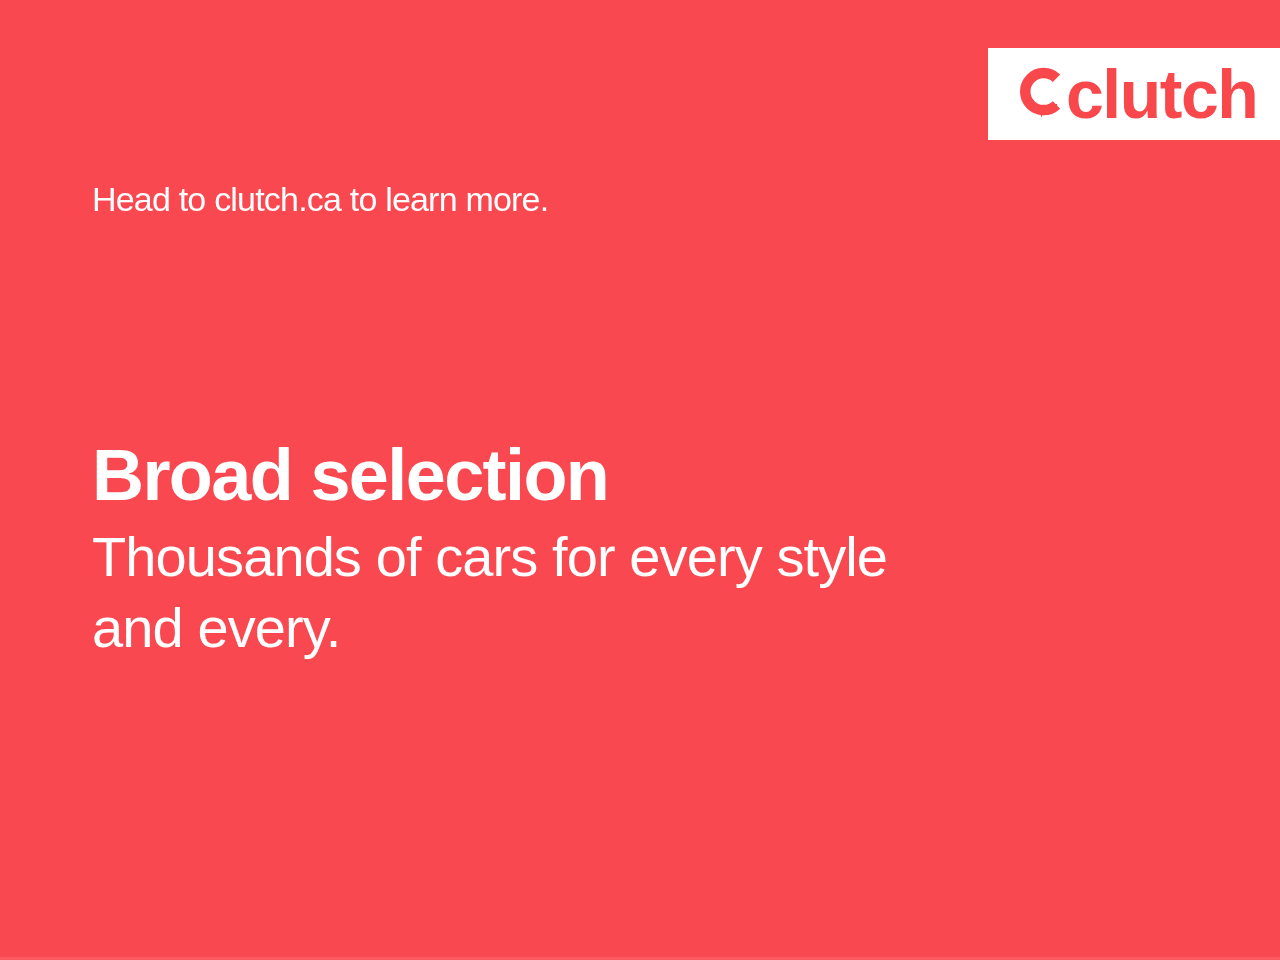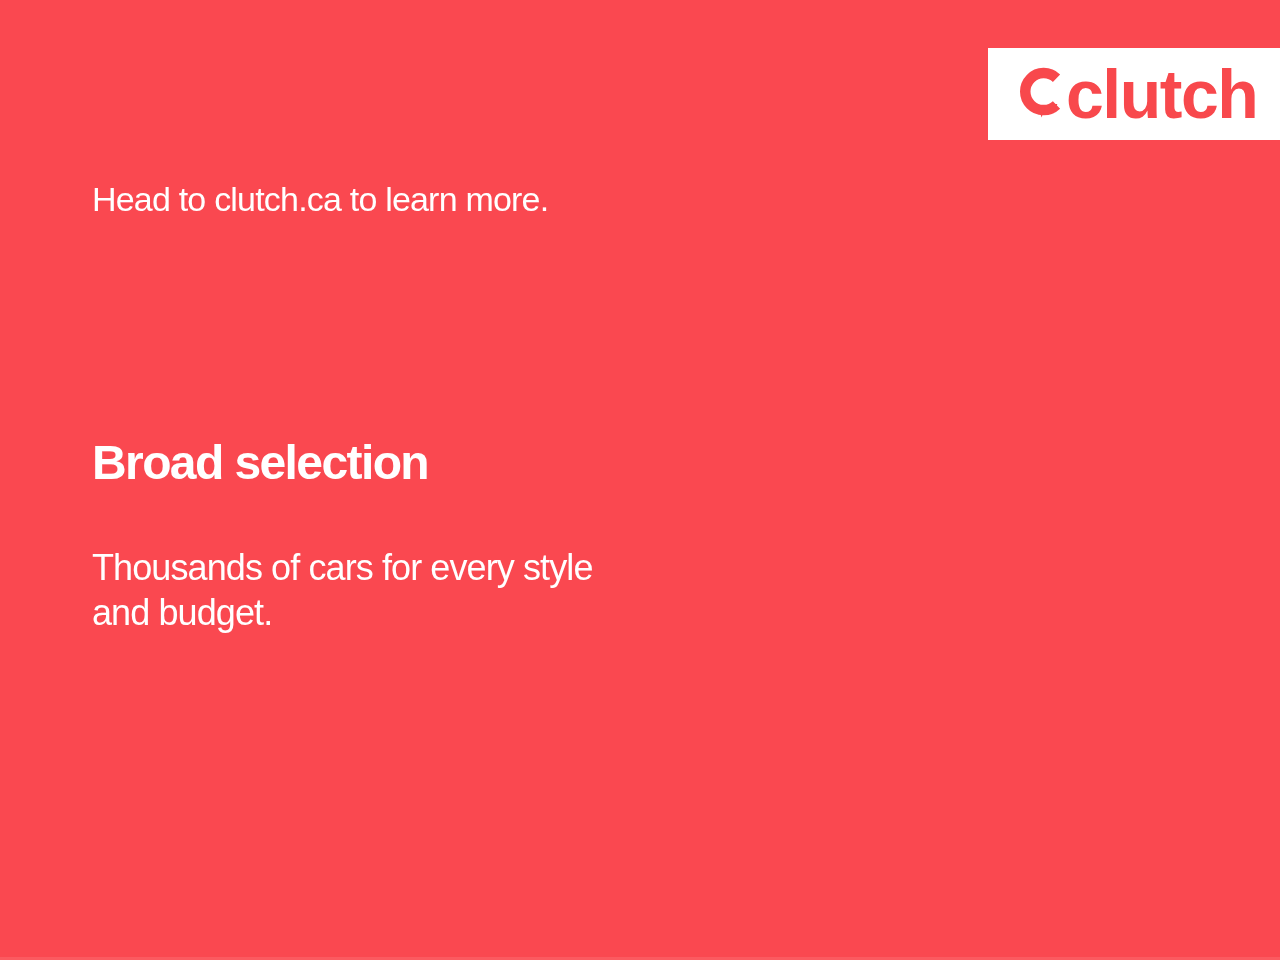--- a/index.html
+++ b/index.html
@@ -71,34 +71,34 @@
     line-height: 1.12;
     color: #ffffff;
     letter-spacing: -0.8px;
     white-space: nowrap;
   }
 
   #headline {
     position: absolute;
     left: 92px;
     top: 437px;
-    font-size: 48px;
+    font-size: 72px;
     font-weight: bold;
     line-height: 1.08;
     color: #ffffff;
     letter-spacing: -1.6px;
     white-space: nowrap;
   }
 
   #subhead {
     position: absolute;
     left: 92px;
-    top: 545px;
+    top: 522px;
     width: 930px;
-    font-size: 36px;
+    font-size: 56px;
     font-weight: 400;
     line-height: 1.26;
     color: #ffffff;
     letter-spacing: -0.9px;
   }
   #subhead .subhead-line {
     display: block;
     white-space: nowrap;
   }
 
@@ -131,17 +131,17 @@
       <span id="logo-word">clutch</span>
     </div>
   </div>
 
   <div id="eyebrow">Head to clutch.ca to learn more.</div>
 
   <div id="headline">Broad selection</div>
 
   <div id="subhead">
     <span class="subhead-line">Thousands of cars for every style</span>
-    <span class="subhead-line">and budget.</span>
+    <span class="subhead-line">and every.</span>
   </div>
 
   <div id="bottom-edge"></div>
 </div>
 
 </body></html>

